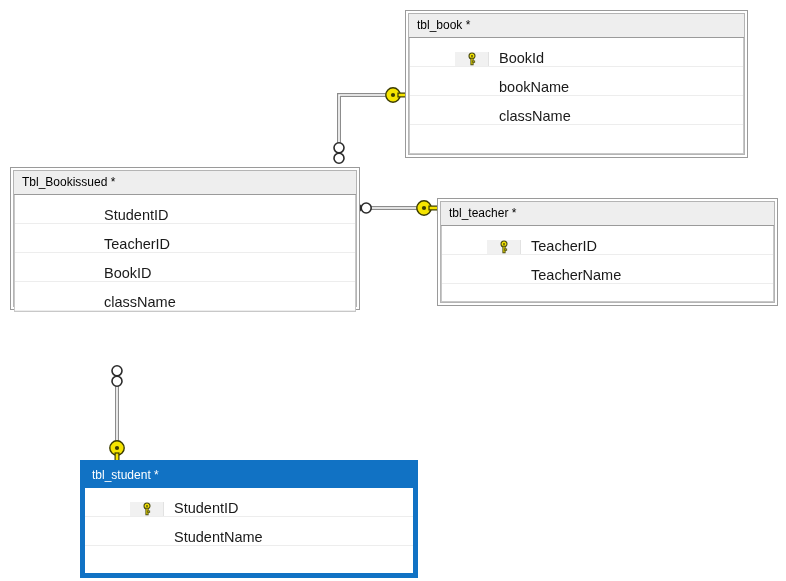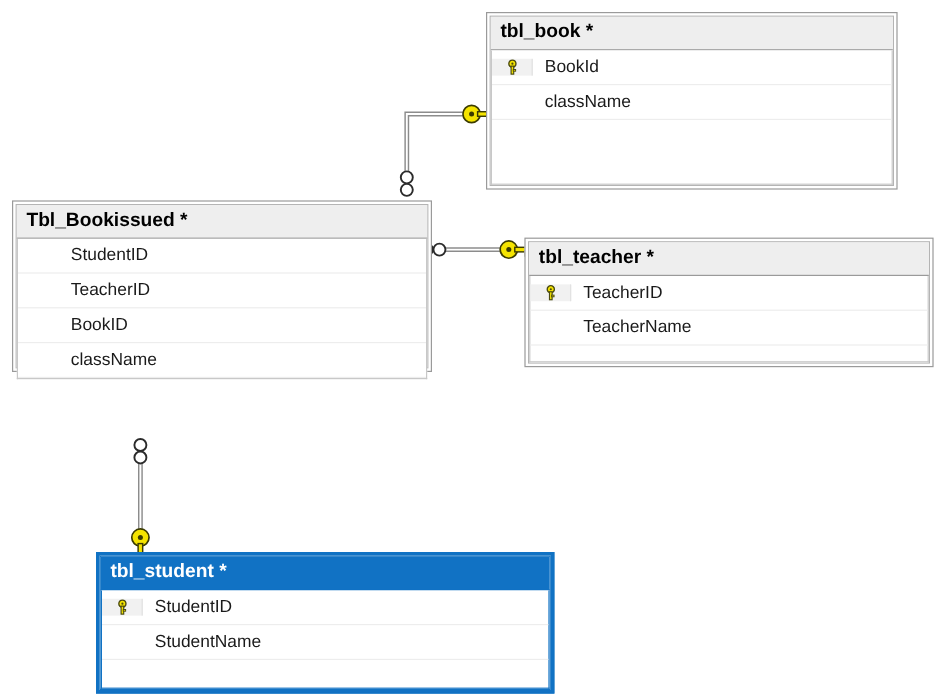--- a/index.html
+++ b/index.html
@@ -55,22 +55,22 @@
     flex-direction: column;
   }
   .entity.selected .entity-inner {
     border: 1px solid #1172c4;
   }
 
   .entity-title {
     box-sizing: border-box;
     background: #eeeeee;
     color: #000000;
-    font-weight: bold;
-    font-size: 16px;
+    font-weight: normal;
+    font-size: 12px;
     line-height: 1;
     padding: 5px 8px 6px 8px;
     border-bottom: 1px solid #9a9a9a;
     white-space: nowrap;
     letter-spacing: 0px;
   }
   .entity.selected .entity-title {
     background: #1172c4;
     color: #ffffff;
     border-bottom: 1px solid #1172c4;
@@ -85,23 +85,24 @@
     display: flex;
     flex-direction: column;
   }
   .entity.selected .entity-body {
     border-color: #1172c4;
     border-top: none;
   }
 
   .col-row {
     display: flex;
-    align-items: center;
+    align-items: flex-end;
     height: 28px;
     border-bottom: 1px solid #ededed;
+    padding-left: 45px;
   }
   .col-row.filler {
     flex: 1 1 auto;
     border-bottom: none;
     height: auto;
   }
   .col-row:last-child {
     border-bottom: none;
   }
 
@@ -209,20 +210,24 @@
                   <circle cx="0" cy="-3.4" r="3.4" fill="#f5e400" stroke="#4a4a10" stroke-width="1.3"></circle>
                   <circle cx="0" cy="-3.4" r="1.05" fill="#4a4a10"></circle>
                   <rect x="-1.25" y="-1" width="2.5" height="7.6" fill="#f5e400" stroke="#4a4a10" stroke-width="1.1"></rect>
                   <rect x="0.8" y="2.2" width="2.3" height="1.6" fill="#f5e400" stroke="#4a4a10" stroke-width="0.9"></rect>
                 </svg>
               </div>
               <div class="col-name">BookId</div>
             </div>
             <div class="col-row">
               <div class="col-key"></div>
+              <div class="col-name">bookName</div>
+            </div>
+            <div class="col-row">
+              <div class="col-key"></div>
               <div class="col-name">className</div>
             </div>
             <div class="col-row filler">
               <div class="col-key"></div>
               <div class="col-name"></div>
             </div>
           </div>
         </div>
       </div>
       <div class="entity" style="left: 10px; top: 167px; width: 350px; height: 143px;">
@@ -271,21 +276,21 @@
               <div class="col-key"></div>
               <div class="col-name">TeacherName</div>
             </div>
             <div class="col-row filler">
               <div class="col-key"></div>
               <div class="col-name"></div>
             </div>
           </div>
         </div>
       </div>
-      <div class="entity selected" style="left: 80px; top: 460px; width: 382px; height: 118px;">
+      <div class="entity selected" style="left: 80px; top: 460px; width: 338px; height: 118px;">
         <div class="entity-inner">
           <div class="entity-title">tbl_student *</div>
           <div class="entity-body">
             <div class="col-row">
               <div class="col-key pk">
                 <svg class="keyglyph" width="14" height="14" viewBox="-8 -8 16 16" aria-hidden="true">
                   <circle cx="0" cy="-3.4" r="3.4" fill="#f5e400" stroke="#4a4a10" stroke-width="1.3"></circle>
                   <circle cx="0" cy="-3.4" r="1.05" fill="#4a4a10"></circle>
                   <rect x="-1.25" y="-1" width="2.5" height="7.6" fill="#f5e400" stroke="#4a4a10" stroke-width="1.1"></rect>
                   <rect x="0.8" y="2.2" width="2.3" height="1.6" fill="#f5e400" stroke="#4a4a10" stroke-width="0.9"></rect>

